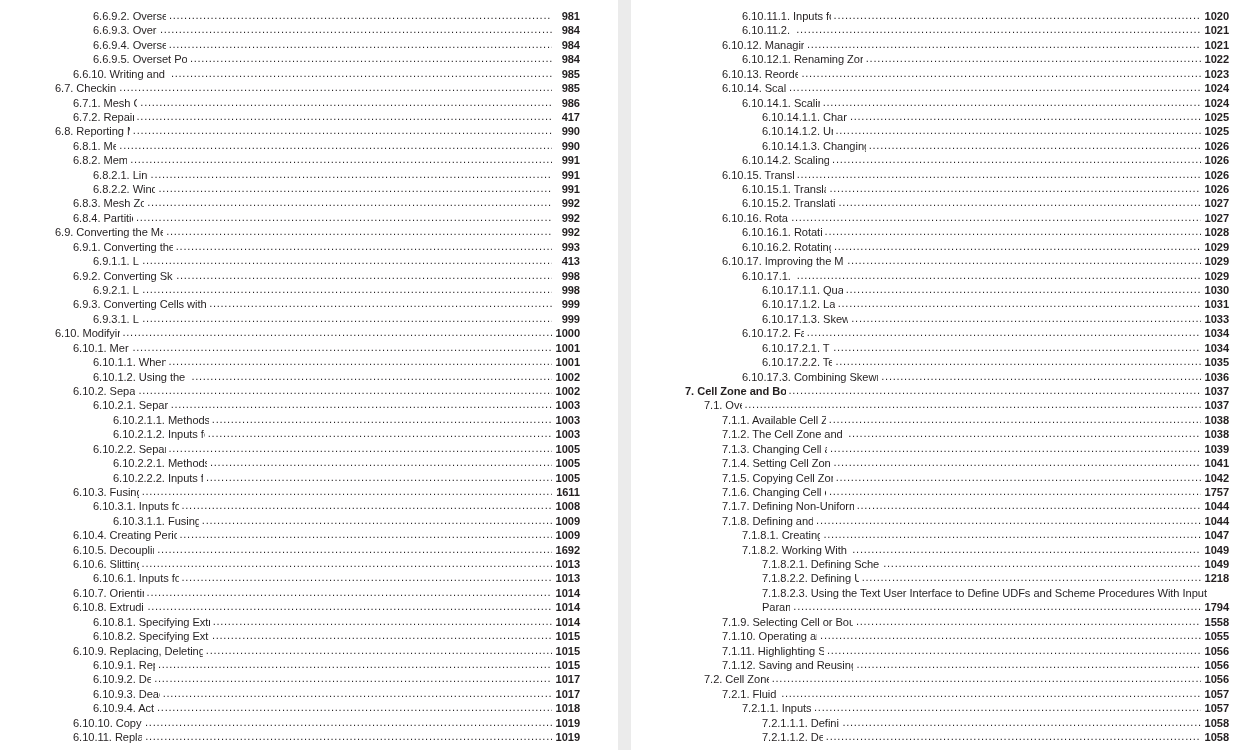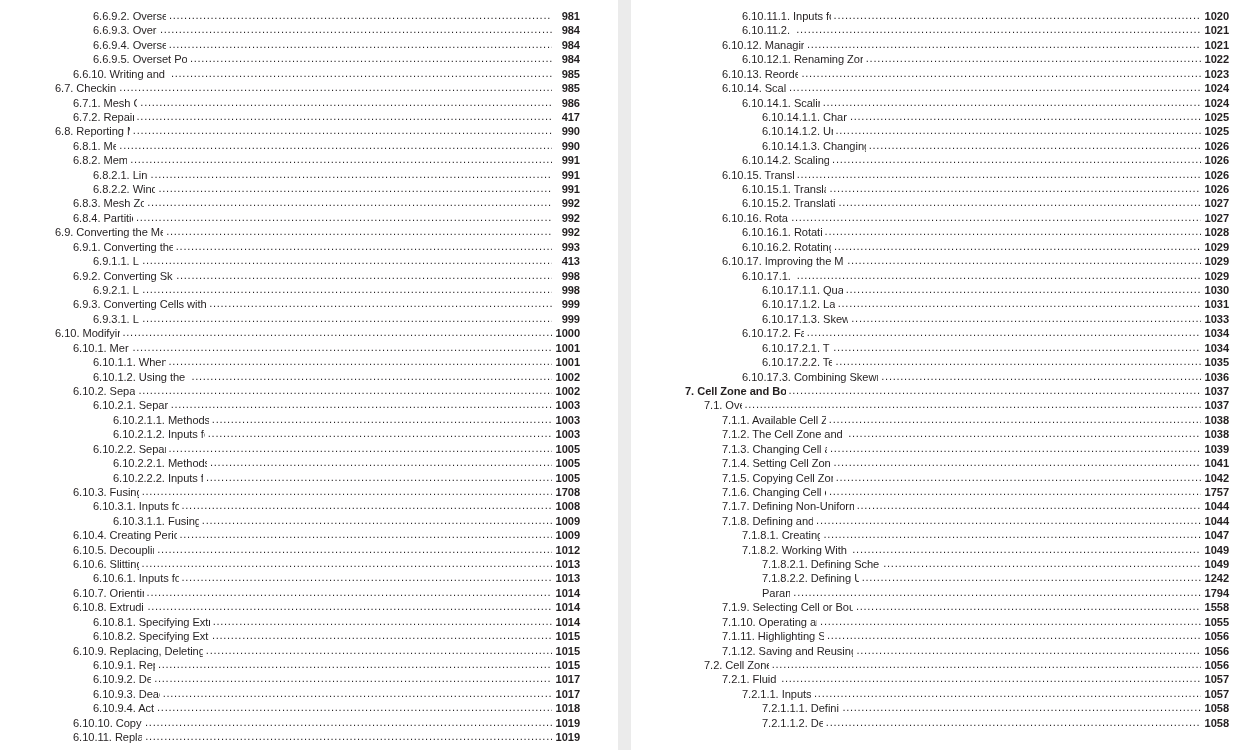--- a/index.html
+++ b/index.html
@@ -271,41 +271,41 @@
         <span class="toc-page">1005</span>
       </div>
       <div class="toc-entry lvl5">
         <span class="toc-title">6.10.2.2.2. Inputs for Separating Cell Zones</span>
         <span class="dots"></span>
         <span class="toc-page">1005</span>
       </div>
       <div class="toc-entry lvl3">
         <span class="toc-title">6.10.3. Fusing Face Zones</span>
         <span class="dots"></span>
-        <span class="toc-page">1708</span>
+        <span class="toc-page">1611</span>
       </div>
       <div class="toc-entry lvl4">
         <span class="toc-title">6.10.3.1. Inputs for Fusing Face Zones</span>
         <span class="dots"></span>
         <span class="toc-page">1008</span>
       </div>
       <div class="toc-entry lvl5">
         <span class="toc-title">6.10.3.1.1. Fusing Zones on Branch Cuts</span>
         <span class="dots"></span>
         <span class="toc-page">1009</span>
       </div>
       <div class="toc-entry lvl3">
         <span class="toc-title">6.10.4. Creating Periodic Zones and Interfaces</span>
         <span class="dots"></span>
         <span class="toc-page">1009</span>
       </div>
       <div class="toc-entry lvl3">
         <span class="toc-title">6.10.5. Decoupling Periodic Zones</span>
         <span class="dots"></span>
-        <span class="toc-page">1012</span>
+        <span class="toc-page">1692</span>
       </div>
       <div class="toc-entry lvl3">
         <span class="toc-title">6.10.6. Slitting Face Zones</span>
         <span class="dots"></span>
         <span class="toc-page">1013</span>
       </div>
       <div class="toc-entry lvl4">
         <span class="toc-title">6.10.6.1. Inputs for Slitting Face Zones</span>
         <span class="dots"></span>
         <span class="toc-page">1013</span>
@@ -558,23 +558,24 @@
         <span class="toc-page">1049</span>
       </div>
       <div class="toc-entry lvl5">
         <span class="toc-title">7.1.8.2.1. Defining Scheme Procedures With Input Parameters</span>
         <span class="dots"></span>
         <span class="toc-page">1049</span>
       </div>
       <div class="toc-entry lvl5">
         <span class="toc-title">7.1.8.2.2. Defining UDFs With Input Parameters</span>
         <span class="dots"></span>
-        <span class="toc-page">1242</span>
+        <span class="toc-page">1218</span>
       </div>
       <div class="toc-entry lvl5 wrapped">
+        <span class="toc-title">7.1.8.2.3. Using the Text User Interface to Define UDFs and Scheme Procedures With Input</span>
         <div class="toc-wrap-line">
           <span class="toc-title">Parameters</span>
           <span class="dots"></span>
           <span class="toc-page">1794</span>
         </div>
       </div>
       <div class="toc-entry lvl3">
         <span class="toc-title">7.1.9. Selecting Cell or Boundary Zones in the Graphics Display</span>
         <span class="dots"></span>
         <span class="toc-page">1558</span>

